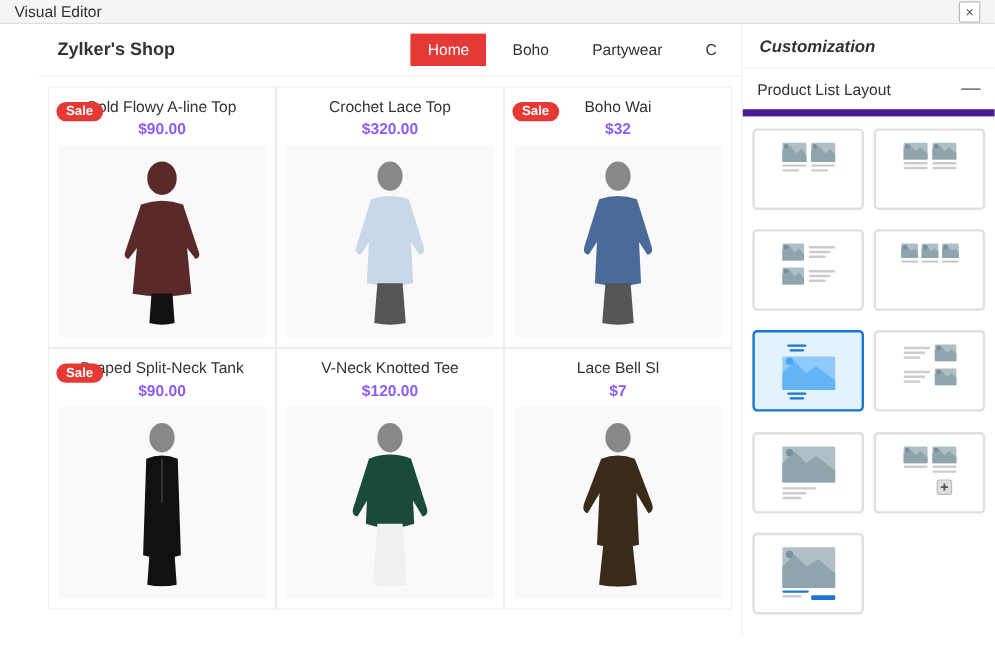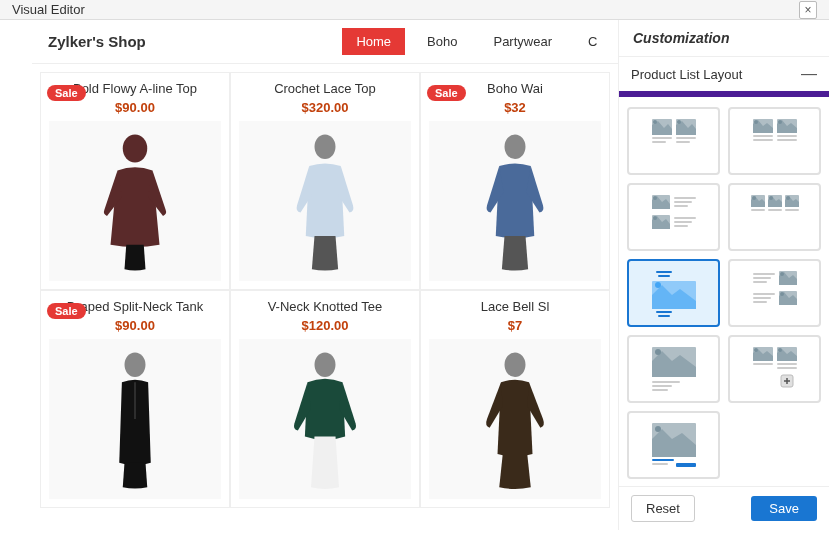--- a/index.html
+++ b/index.html
@@ -40,21 +40,21 @@
     
     .product-grid {
       display: grid; grid-template-columns: repeat(3, 1fr);
       padding: 8px; gap: 0; overflow: hidden;
     }
     .product-card {
       border: 1px solid #eee; padding: 8px; position: relative;
       display: flex; flex-direction: column; align-items: center;
     }
     .product-name { font-size: 13px; color: #333; text-align: center; margin-bottom: 4px; }
-    .product-price { font-size: 13px; color: #c2410c; font-weight: bold; margin-bottom: 6px; }
+    .product-price { font-size: 13px; color: #8b5cf6; font-weight: bold; margin-bottom: 6px; }
     .product-image {
       width: 100%; height: 160px; background: #f9f9f9;
       display: flex; align-items: center; justify-content: center; overflow: hidden;
     }
     .sale-badge {
       position: absolute; top: 12px; left: 6px;
       background: #e53935; color: #fff; font-size: 11px;
       padding: 2px 8px; border-radius: 12px; font-weight: bold; z-index: 2;
     }
     .fig-silhouette { width: 80px; height: 140px; }
@@ -346,18 +346,14 @@
           <rect x="4" y="4" width="44" height="34" rx="1" fill="#b0bec5"></rect>
           <path d="M4 20 L14 10 L24 20 L34 14 L48 26 L48 38 L4 38Z" fill="#90a4ae"></path>
           <circle cx="10" cy="10" r="3" fill="#78909c"></circle>
           <rect x="4" y="40" width="22" height="2" rx="1" fill="#1976d2"></rect>
           <rect x="4" y="44" width="16" height="2" rx="1" fill="#ccc"></rect>
           <rect x="28" y="44" width="20" height="4" rx="1" fill="#1976d2"></rect>
         </svg>
       </div>
     </div>
 
-    <div class="panel-footer">
-      <button class="reset-btn">Reset</button>
-      <button class="save-btn">Save</button>
-    </div>
   </div>
 </div>
 
 </body></html>

